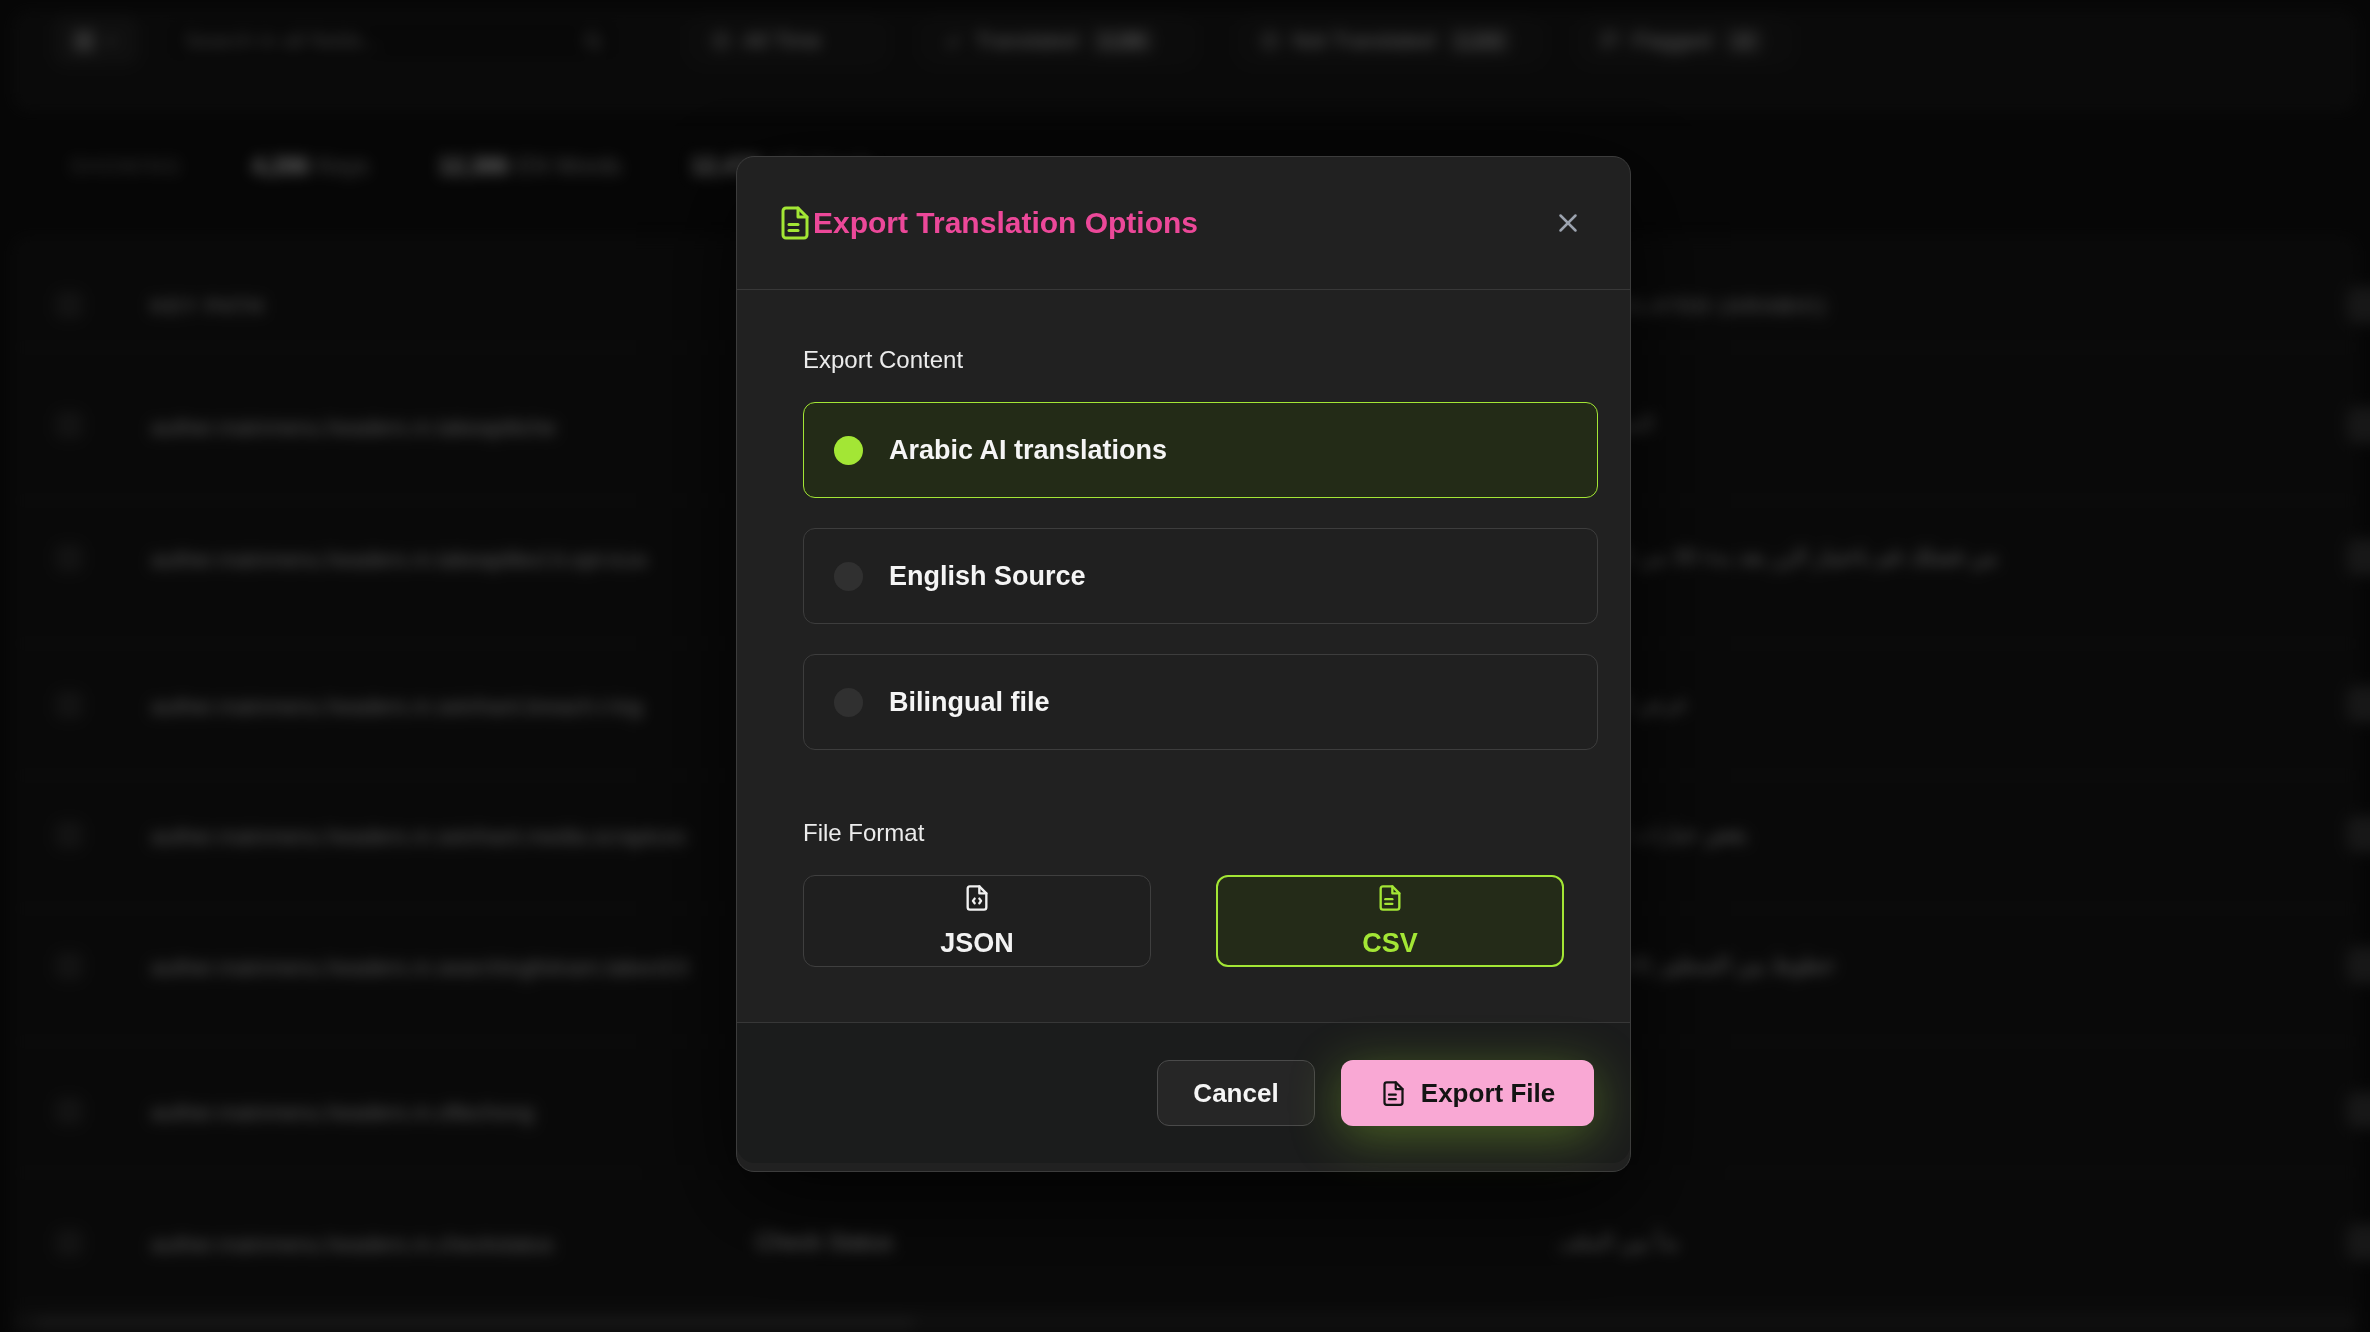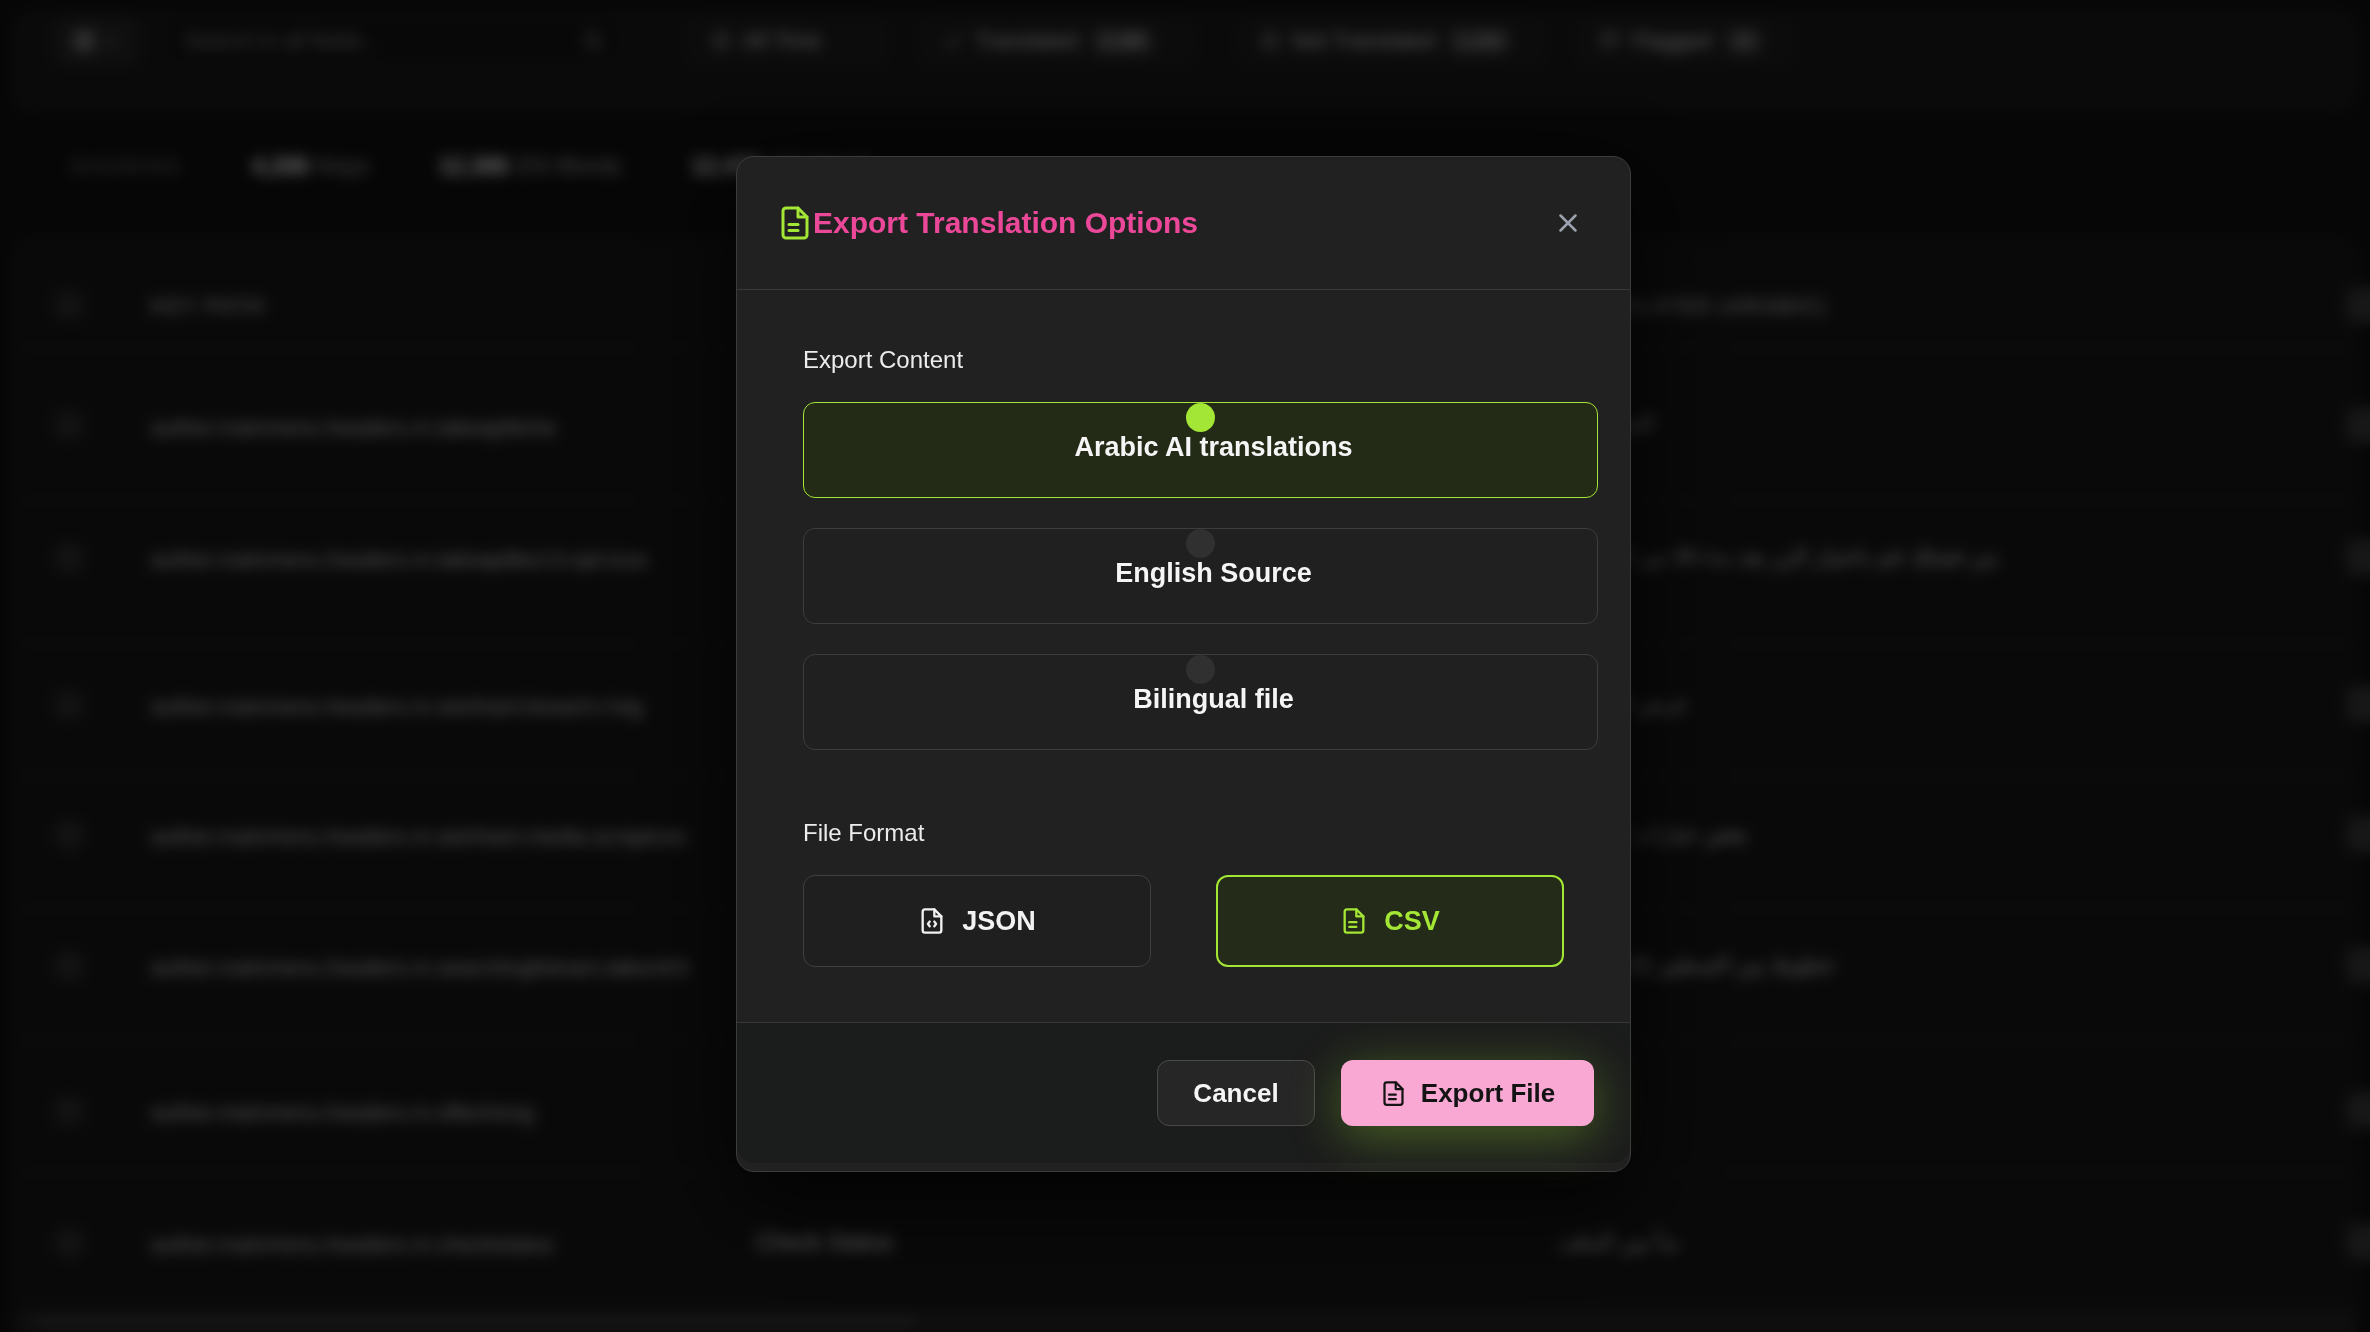--- a/index.html
+++ b/index.html
@@ -50,29 +50,29 @@
            border:1px solid #3c3c3c; border-radius:18px;
            box-shadow:0 30px 90px rgba(0,0,0,0.75); color:#f2f2f2; }
   .modal-header { display:flex; align-items:center; height:133px; padding:0 40px;
                   border-bottom:1px solid #383838; }
   .modal-title { font-size:30px; font-weight:bold; color:#ec4899; }
   .close-btn { margin-left:auto; width:44px; height:44px; display:flex; align-items:center;
                justify-content:center; color:#9ca3af; cursor:pointer; }
   .modal-body { padding:0 66px; }
   .sec-label { font-size:24px; color:#ececec; margin-top:56px; margin-bottom:28px; }
   .opt { width:795px; height:96px; border-radius:12px; border:1px solid #3d3d3d; background:#202020;
-         display:flex; align-items:center; padding:0 30px; margin-bottom:30px; cursor:pointer;flex-direction:column; }
+         display:flex; align-items:center; padding:0 30px; margin-bottom:30px; cursor:pointer; }
   .opt.selected { border:1.5px solid #a3e635; background:#232b17; }
   .radio { width:29px; height:29px; border-radius:50%; background:#303030; flex:none; }
   .opt.selected .radio { background:#a3e635; }
   .opt-label { font-size:27px; font-weight:600; color:#f5f5f5; margin-left:26px; }
   .fmt-row { display:flex; gap:32px; margin-top:2px; }
   .fmt { width:382px; height:92px; border-radius:12px; border:1px solid #3f3f3f; background:#1f1f1f;
          display:flex; align-items:center; justify-content:center; gap:16px; color:#f2f2f2;
-         font-size:27px; font-weight:600; cursor:pointer; }
+         font-size:27px; font-weight:600; cursor:pointer;flex-direction:column; }
   .fmt.selected { border:2px solid #a3e635; background:#242b18; color:#a3e635;margin-left:33px; }
   .modal-footer { position:absolute; left:0; right:0; bottom:8px; height:141px; background:#1b1c1c;
                   border-top:1px solid #373737; border-radius:0 0 18px 18px; display:flex;
                   align-items:center; justify-content:flex-end; gap:26px; padding:0 36px; }
   .btn-cancel { width:158px; height:66px; border-radius:12px; background:#262626; border:1px solid #4a4a4a;
                 color:#f5f5f5; font-size:26px; font-weight:600; display:flex; align-items:center;
                 justify-content:center; cursor:pointer; }
   .btn-export { width:253px; height:66px; border-radius:12px; background:#f9a8d4; color:#141414;
                 font-size:26px; font-weight:bold; display:flex; align-items:center; justify-content:center;
                 gap:14px; cursor:pointer; box-shadow:0 10px 50px rgba(163,230,53,0.35); }

